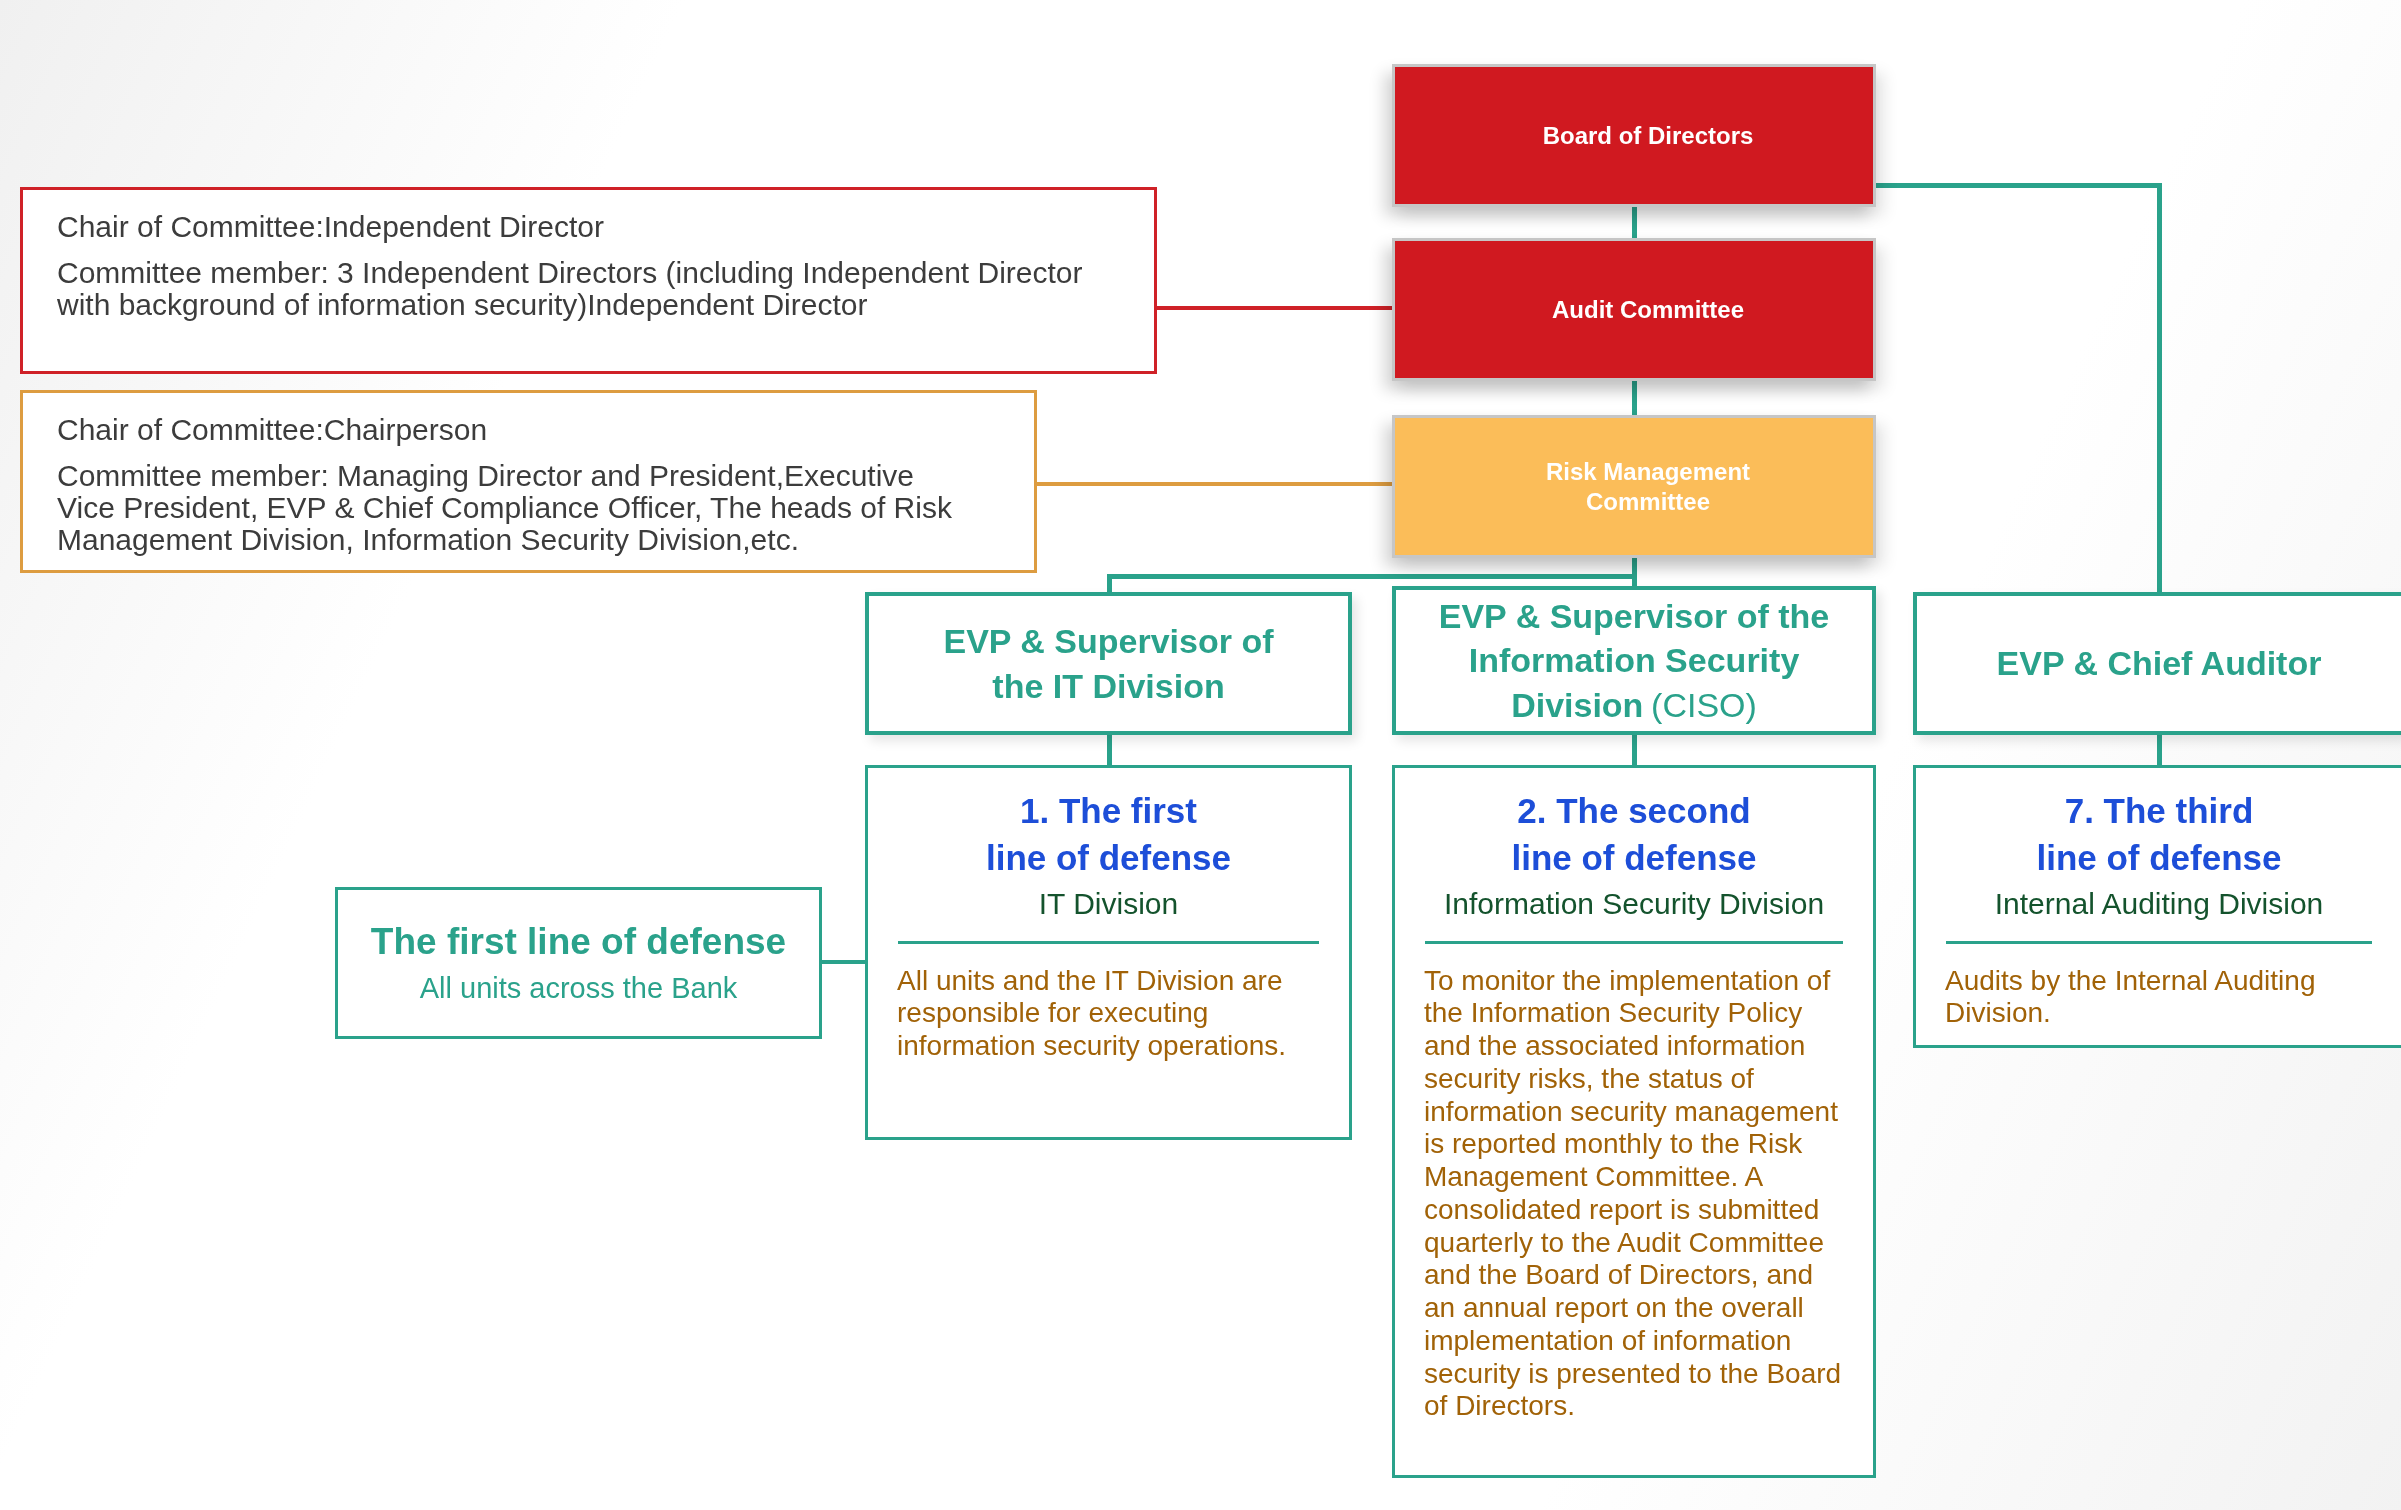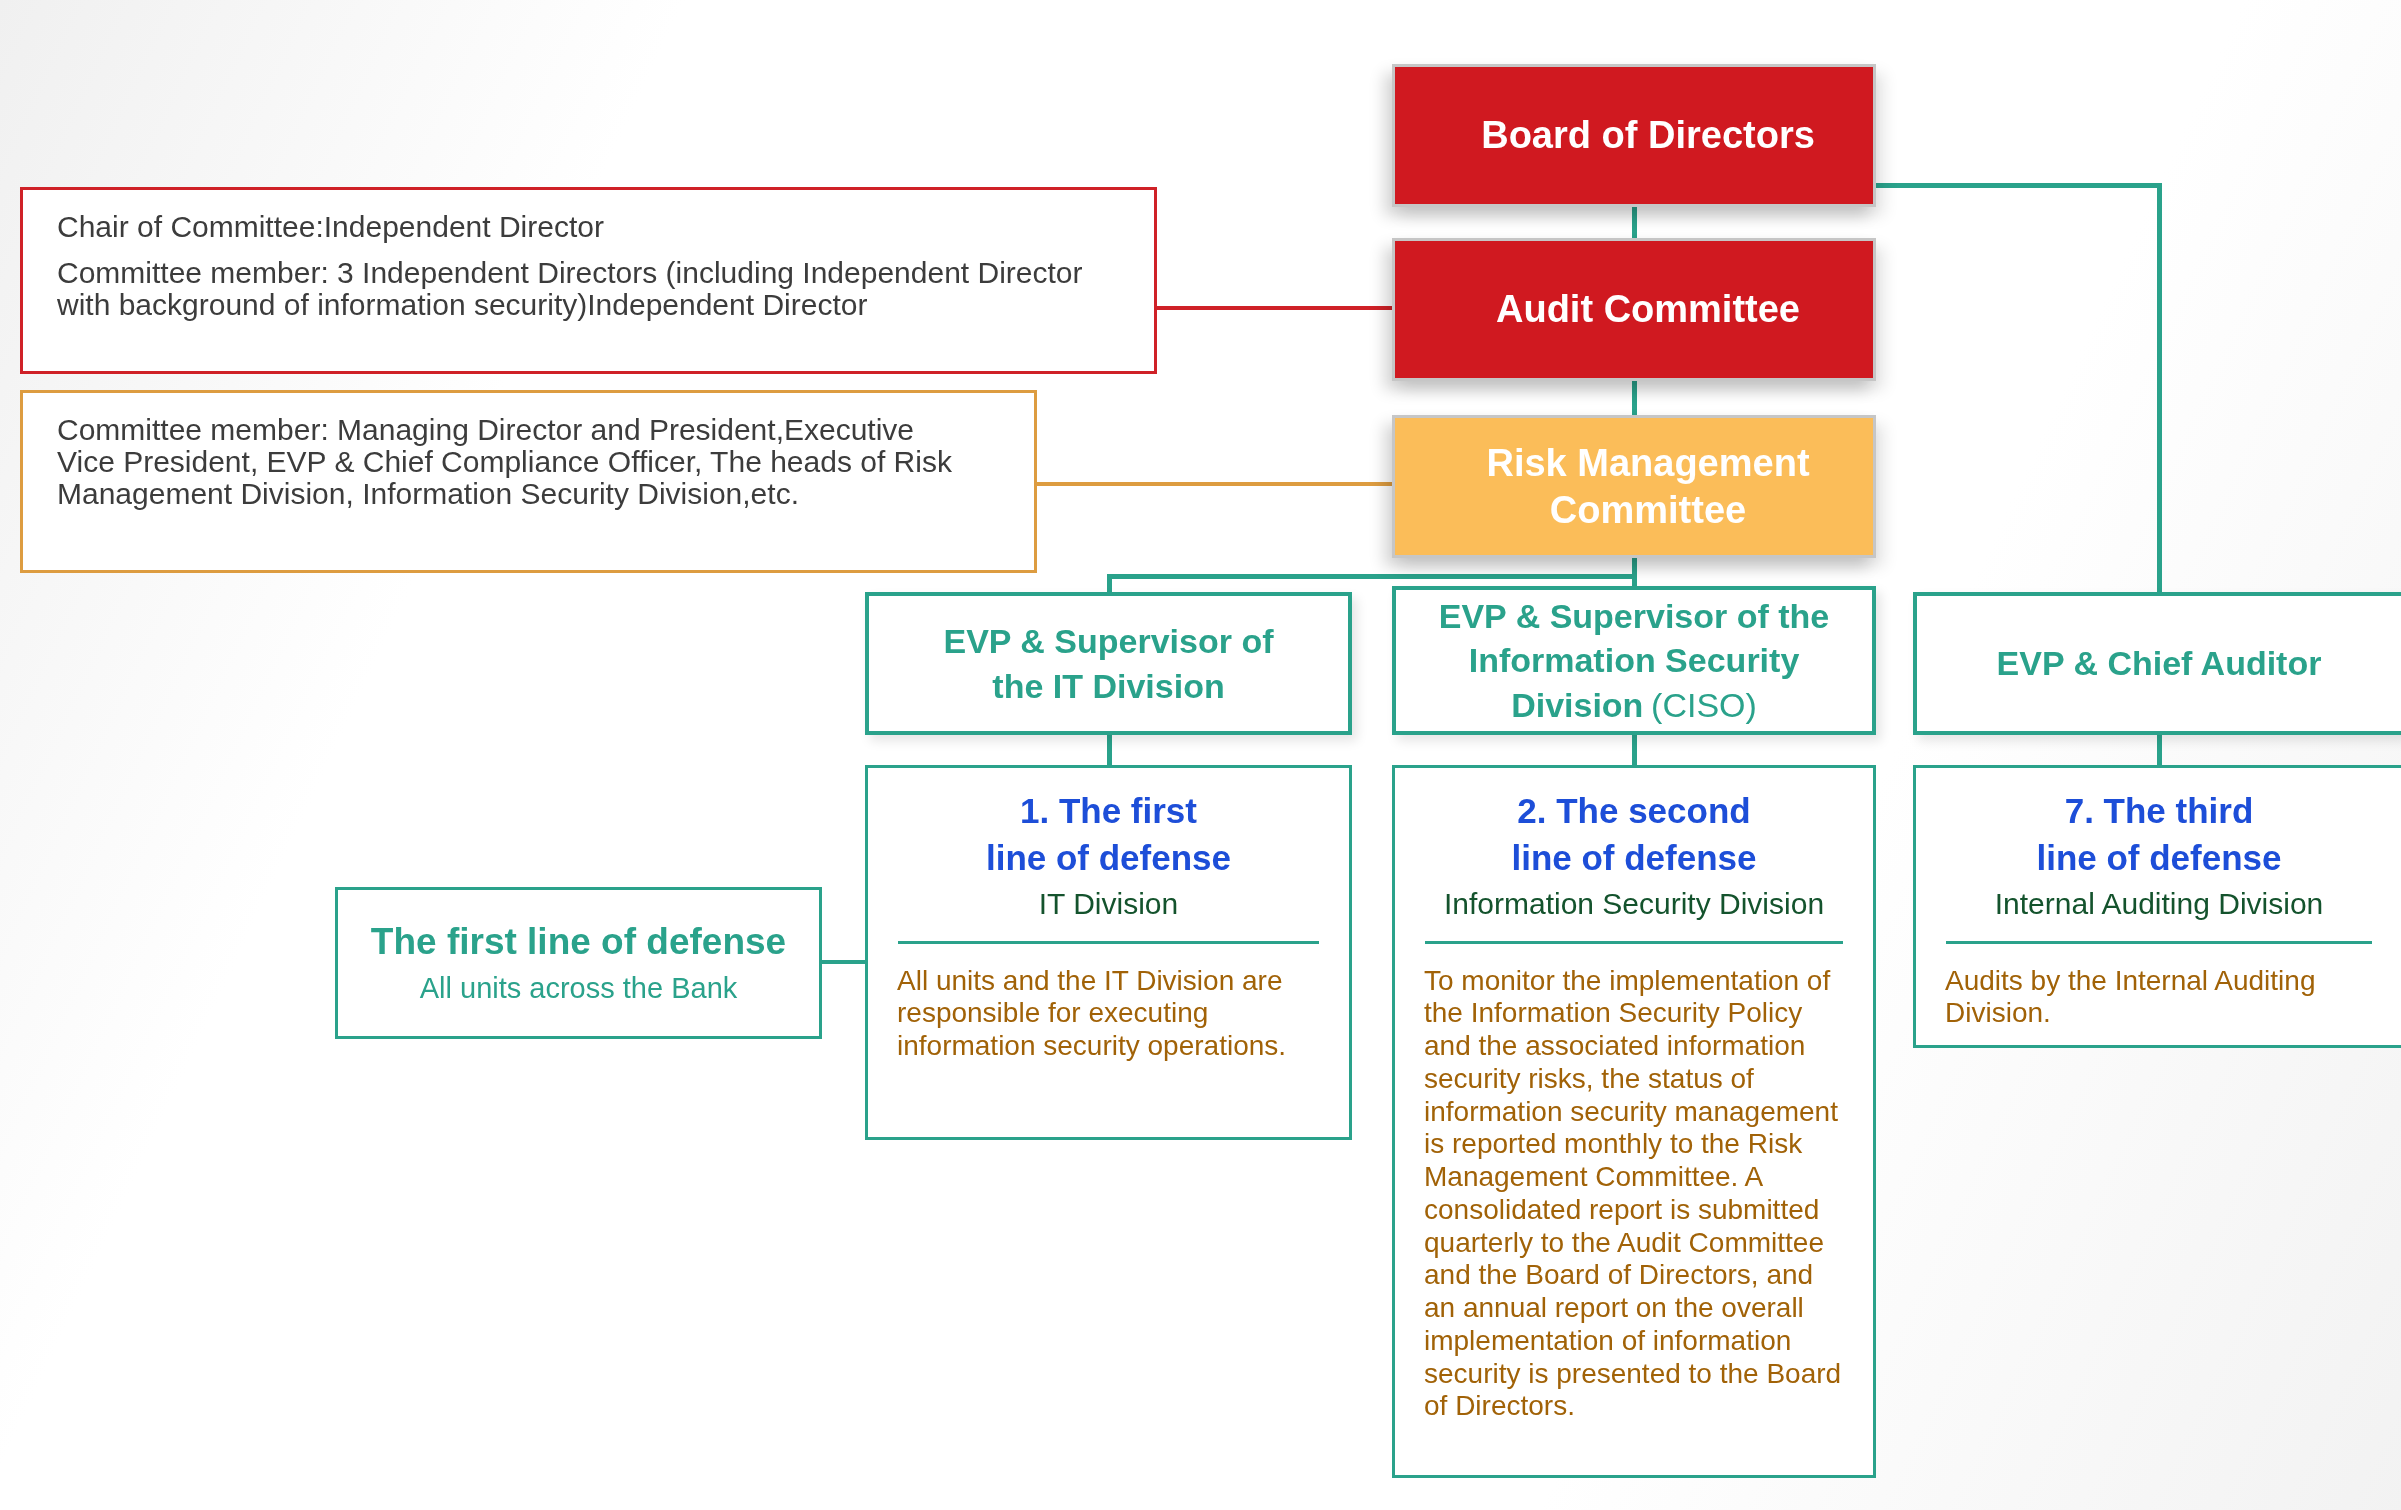--- a/index.html
+++ b/index.html
@@ -13,21 +13,21 @@
     background:linear-gradient(115deg,#f0f0f0 0%,#ffffff 22%,#ffffff 72%,#f2f2f2 100%);
   }
   .pre{white-space:pre-line;}
   .box{
     position:absolute;box-sizing:border-box;z-index:2;
     display:flex;flex-direction:column;align-items:center;justify-content:center;
     text-align:center;
   }
   .filled{
     border:3.8px solid #c6c6c6;color:#ffffff;
-    font-weight:bold;font-size:38px;line-height:1.22;
+    font-weight:bold;font-size:24px;line-height:1.22;
     box-shadow:-7.7px 8.6px 14.4px rgba(0,0,0,0.16),7.7px 8.6px 14.4px rgba(0,0,0,0.10);
     padding-left:28px;
   }
   .red-fill{background:#d01920;}
   .orange-fill{background:#fbbd59;}
   .mid{
     background:#ffffff;border:4.8px solid #2aa28b;color:#2aa28b;
     font-weight:bold;font-size:34px;line-height:1.3;padding:2.9px 6.7px;
     box-shadow:4.8px 5.8px 10.6px rgba(0,0,0,0.10);
   }
@@ -90,20 +90,21 @@
   <div class="box filled red-fill" style="left:1392px;top:238px;width:484px;height:143px">
     <span class="pre">Audit Committee</span>
   </div>
 
   <div class="note red-note" style="left:20px;top:187px;width:1137px;height:187px">
     <p>Chair of Committee:Independent Director</p>
     <p>Committee member: 3 Independent Directors (including Independent Director with background of information security)Independent Director</p>
   </div>
 
   <div class="note orange-note" style="left:20px;top:390px;width:1017px;height:183px">
+    <p>Chair of Committee:Chairperson</p>
     <p>Committee member: Managing Director and President,Executive Vice President, EVP &amp; Chief Compliance Officer, The heads of Risk Management Division, Information Security Division,etc.</p>
   </div>
 
   <div class="box mid" style="left:865px;top:592px;width:487px;height:143px">
     <span class="pre">EVP &amp; Supervisor of
 the IT Division</span>
   </div>
 
   <div class="box mid" style="left:1392px;top:586px;width:484px;height:149px">
     <span><span class="pre">EVP &amp; Supervisor of the

